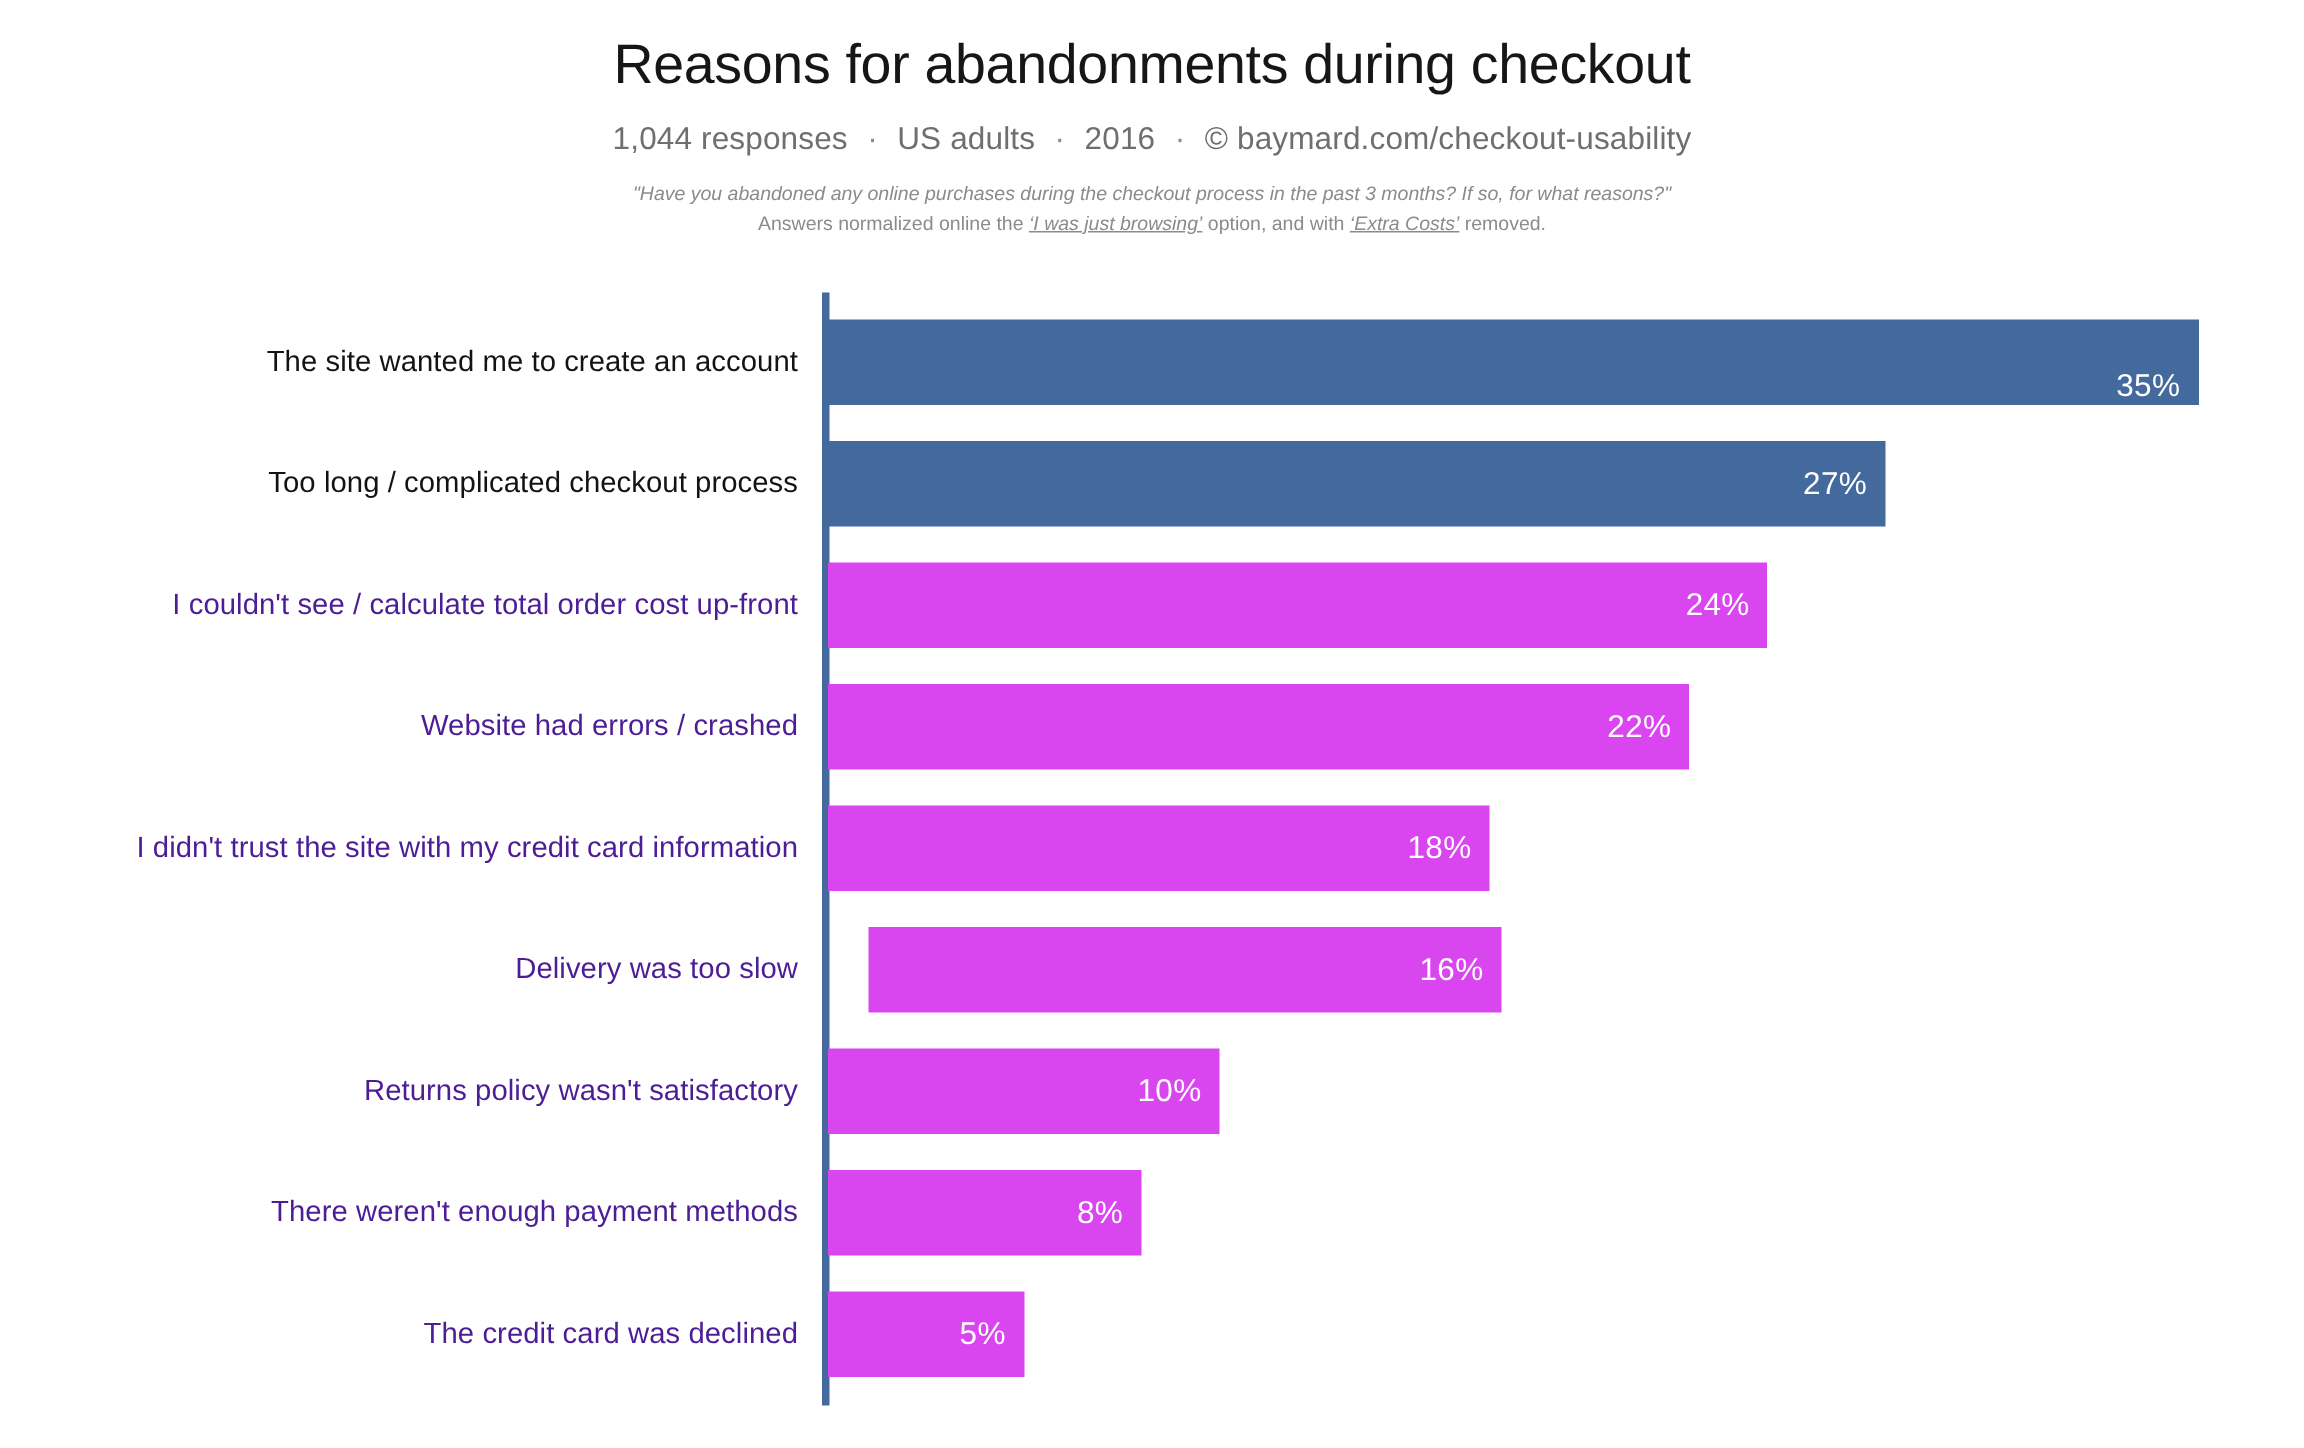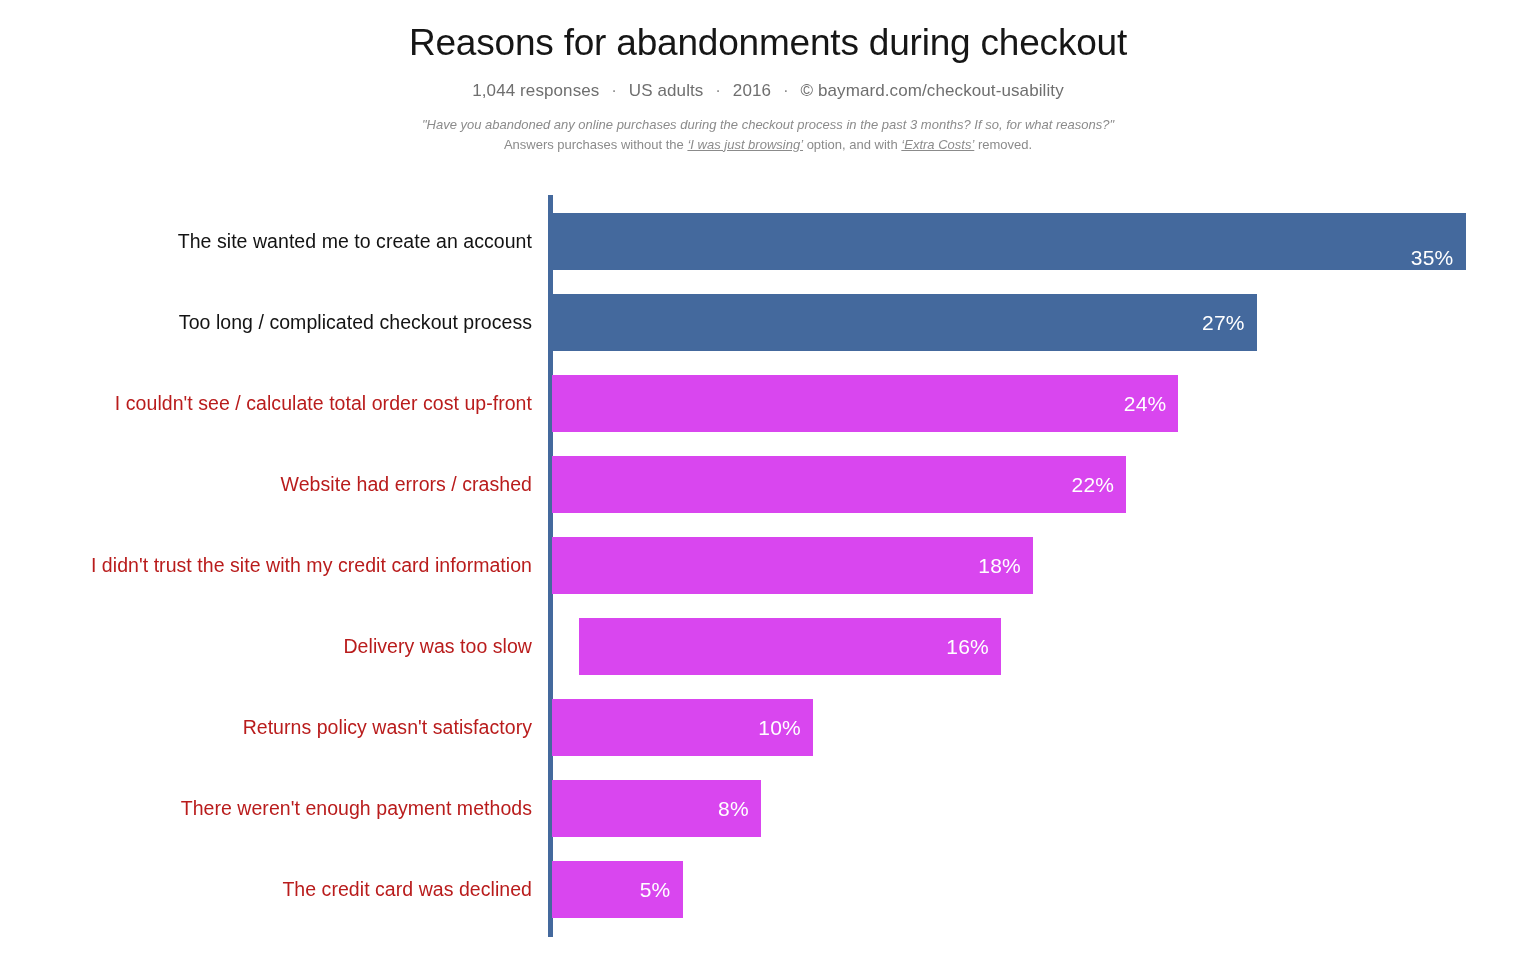--- a/index.html
+++ b/index.html
@@ -25,21 +25,21 @@
   .chart-title {
     font-size: 37px;
     font-weight: 400;
     color: #161616;
     letter-spacing: -0.2px;
     line-height: 1.15;
     margin: 0;
     text-align: center;
   }
   .chart-subtitle {
-    font-size: 17px;
+    font-size: 21px;
     font-weight: 400;
     color: #6f6f6f;
     margin-top: 16px;
     letter-spacing: 0.1px;
   }
   .chart-subtitle .dot {
     padding: 0 7px;
     color: #8d8d8d;
   }
   .chart-notes {
@@ -89,21 +89,21 @@
     margin-bottom: 24px;
   }
   .cat-label {
     position: absolute;
     right: 1004px; 
     top: 0;
     height: 57px;
     line-height: 57px;
     font-size: 19.5px;
     white-space: nowrap;
-    color: #b91c1c;
+    color: #4c1d95;
     letter-spacing: 0.05px;
   }
   .row.emph .cat-label {
     color: #131313;
   }
   .bar {
     position: absolute;
     left: 552px;
     top: 0;
     height: 57px;
@@ -133,21 +133,21 @@
     <span class="dot">·</span>
     <span>US adults</span>
     <span class="dot">·</span>
     <span>2016</span>
     <span class="dot">·</span>
     <span>©  baymard.com/checkout-usability</span>
   </div>
   <div class="chart-notes">
     <span class="note-line italic">"Have you abandoned any online purchases during the checkout process in the past 3 months? If so, for what reasons?"</span>
     <span class="note-line">
-      <span>Answers purchases without the </span><span class="em">‘I was just browsing’</span><span> option, and with </span><span class="em">‘Extra Costs’</span><span> removed.</span>
+      <span>Answers normalized online the </span><span class="em">‘I was just browsing’</span><span> option, and with </span><span class="em">‘Extra Costs’</span><span> removed.</span>
     </span>
   </div>
 </div>
 
 <div class="plot">
   <div class="axis-line"></div>
   <div class="rows" id="rows">
       <div class="row emph">
         <div class="cat-label">The site wanted me to create an account</div>
         <div class="bar" style="width: 913.5px; align-items: flex-end;">
@@ -167,21 +167,21 @@
         </div>
       </div>
       <div class="row">
         <div class="cat-label">Website had errors / crashed</div>
         <div class="bar" style="width: 574.2px;">
           <span class="bar-value">22%</span>
         </div>
       </div>
       <div class="row">
         <div class="cat-label">I didn't trust the site with my credit card information</div>
-        <div class="bar" style="width: 481px;">
+        <div class="bar" style="width: 441px;">
           <span class="bar-value">18%</span>
         </div>
       </div>
       <div class="row">
         <div class="cat-label">Delivery was too slow</div>
         <div class="bar" style="width: 422px; margin-left: 27px;">
           <span class="bar-value">16%</span>
         </div>
       </div>
       <div class="row">

